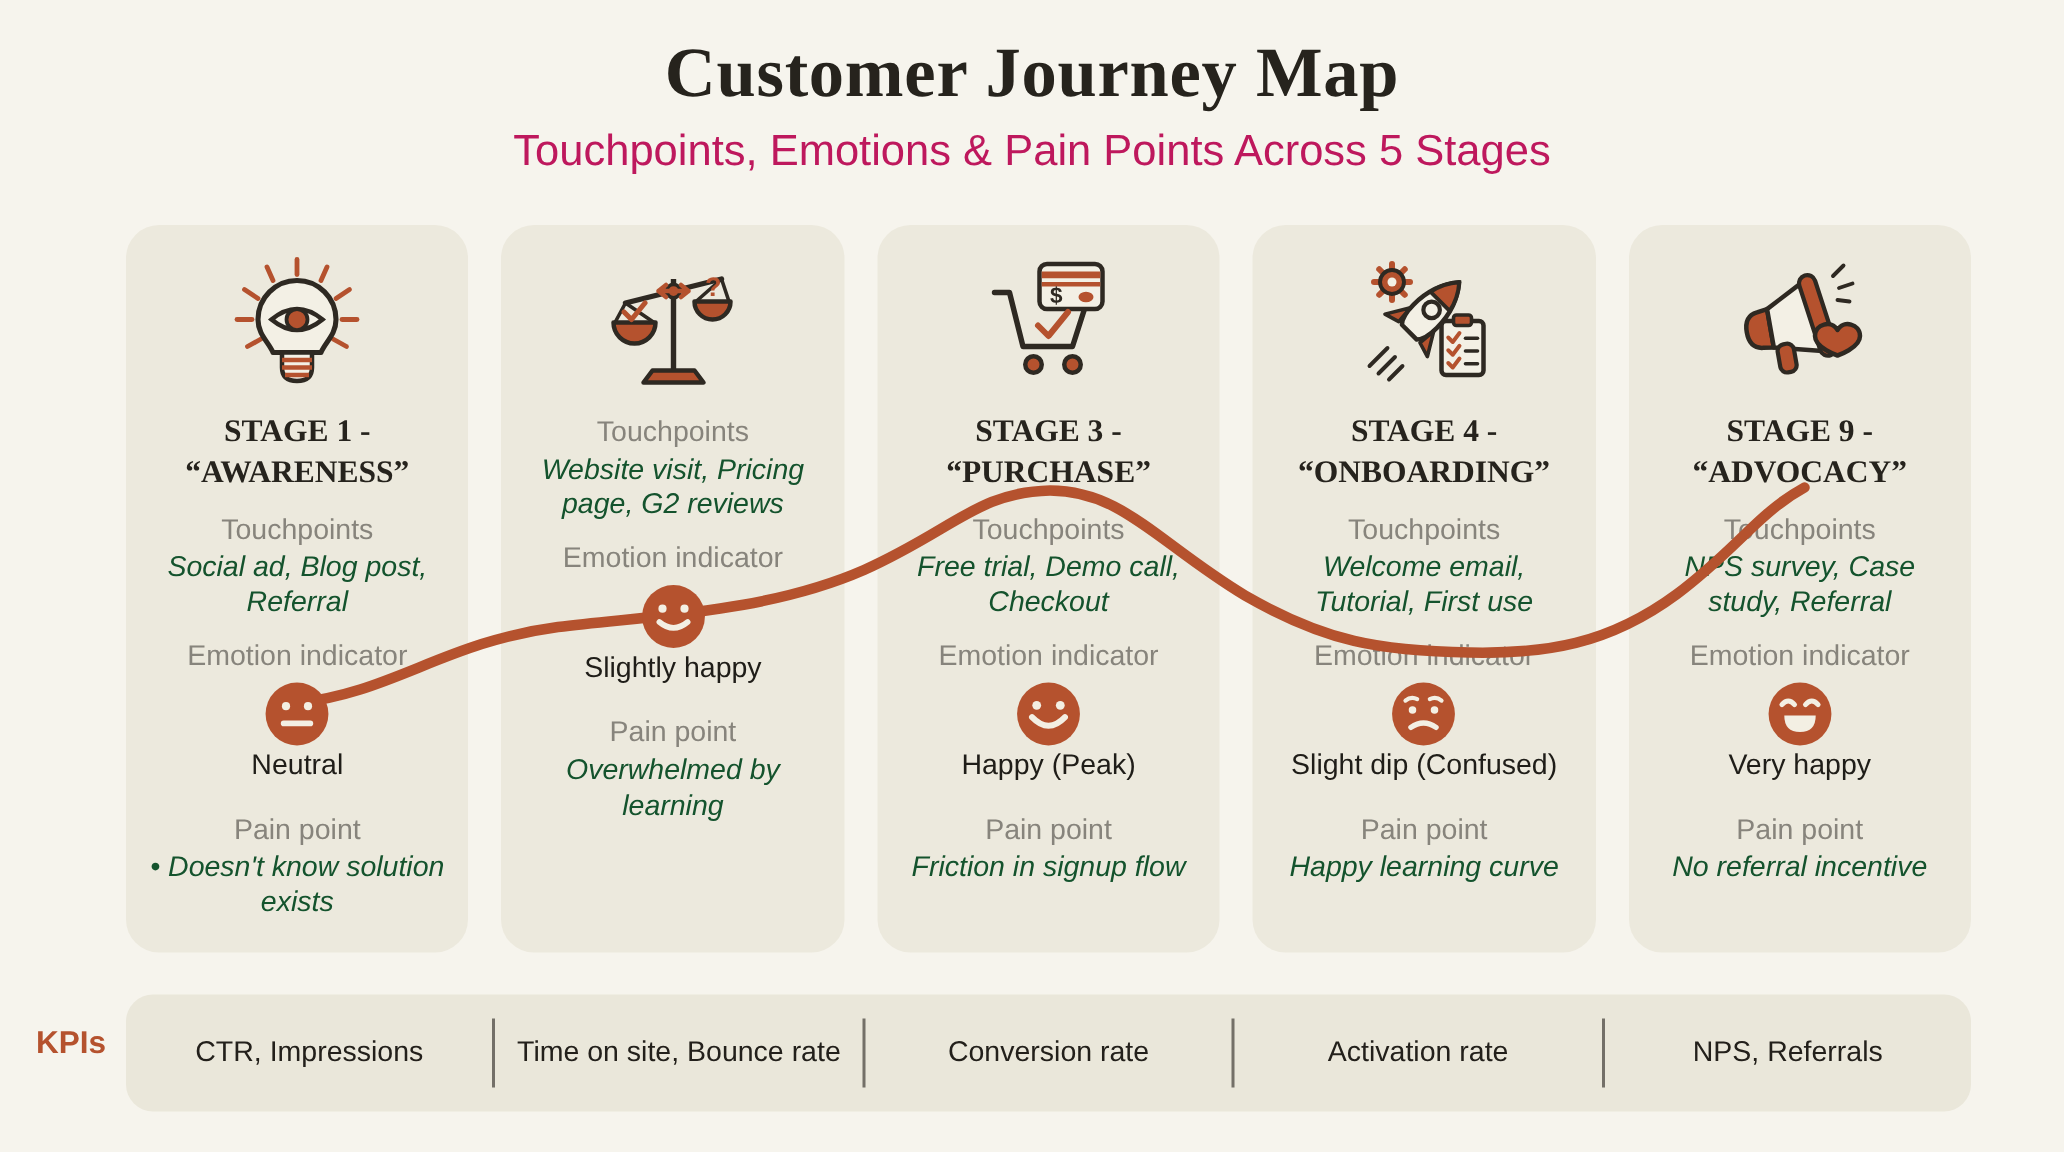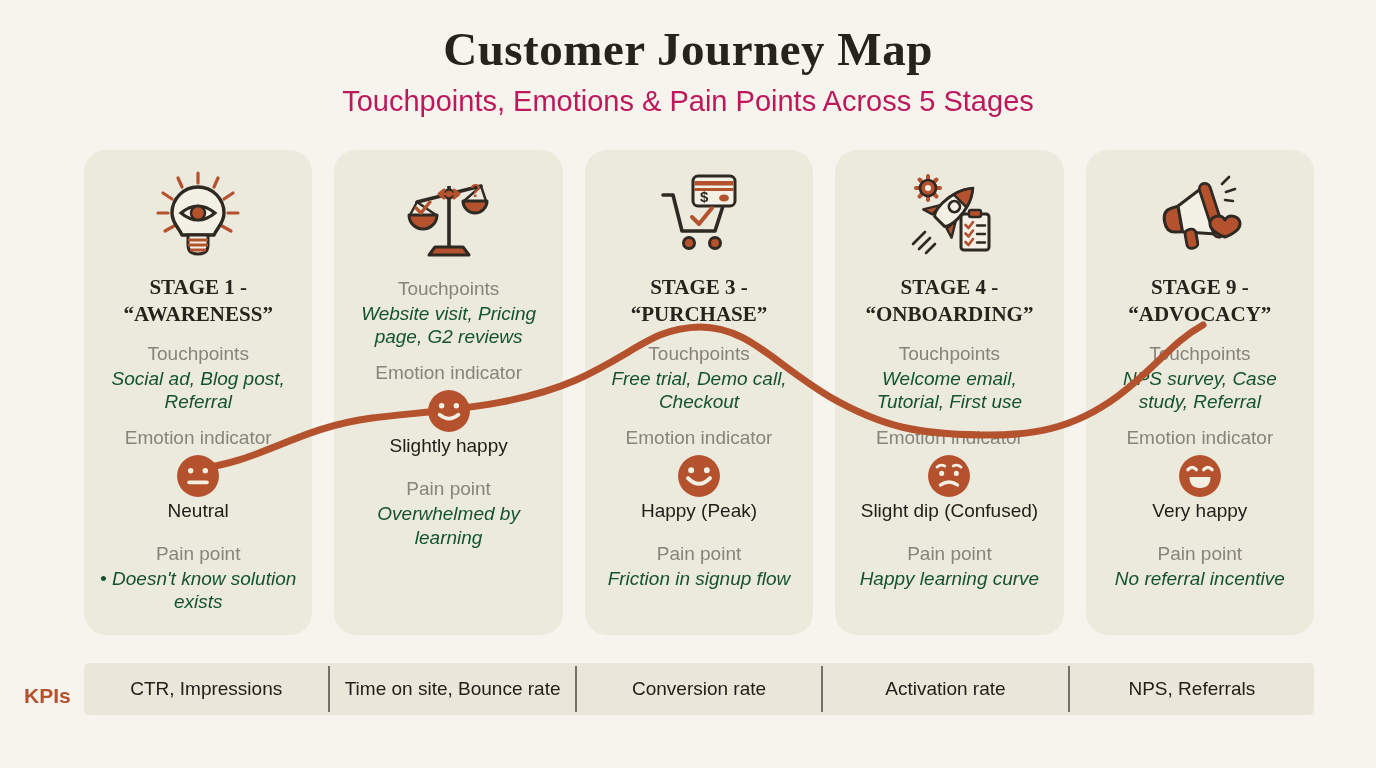--- a/index.html
+++ b/index.html
@@ -63,22 +63,22 @@
   .curve-overlay {
     position:absolute; left:0; top:0; width:1376px; height:768px;
     z-index:5; pointer-events:none;
   }
   .kpi-label {
     position:absolute; left:24px; top:663px; height:66px;
     display:flex; align-items:center;
     color:#B5522E; font-weight:700; font-size:21px;
   }
   .kpi-bar {
-    position:absolute; left:84px; top:663px; width:1230px; height:52px;
-    background:#EAE7DA; border-radius:5px;
+    position:absolute; left:84px; top:663px; width:1230px; height:78px;
+    background:#EAE7DA; border-radius:18px;
     display:flex; align-items:center;
   }
   .kpi-cell {
     flex:1; text-align:center; font-size:19px; line-height:1.18; color:#23201B;
     padding:0 12px;
   }
   .kpi-divider { width:2px; height:46px; background:#4C4841; opacity:0.75; }
 </style>
 </head>
 <body>

